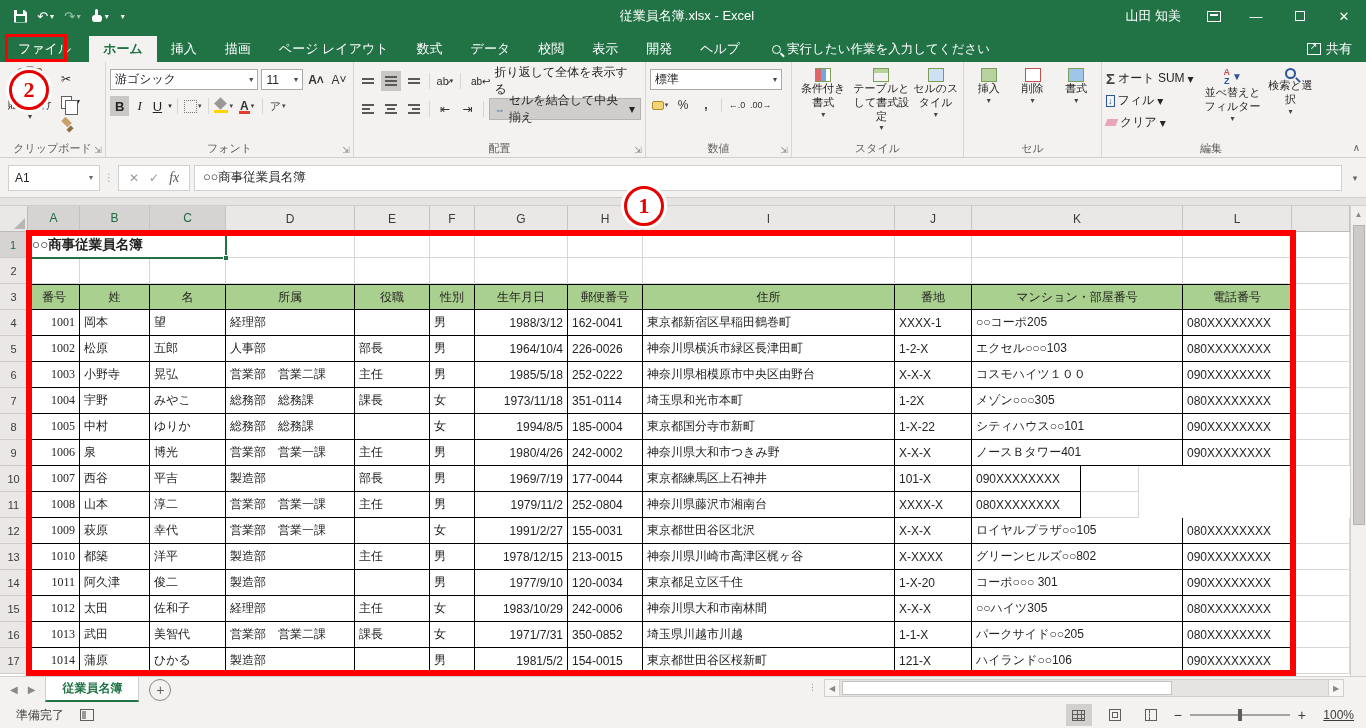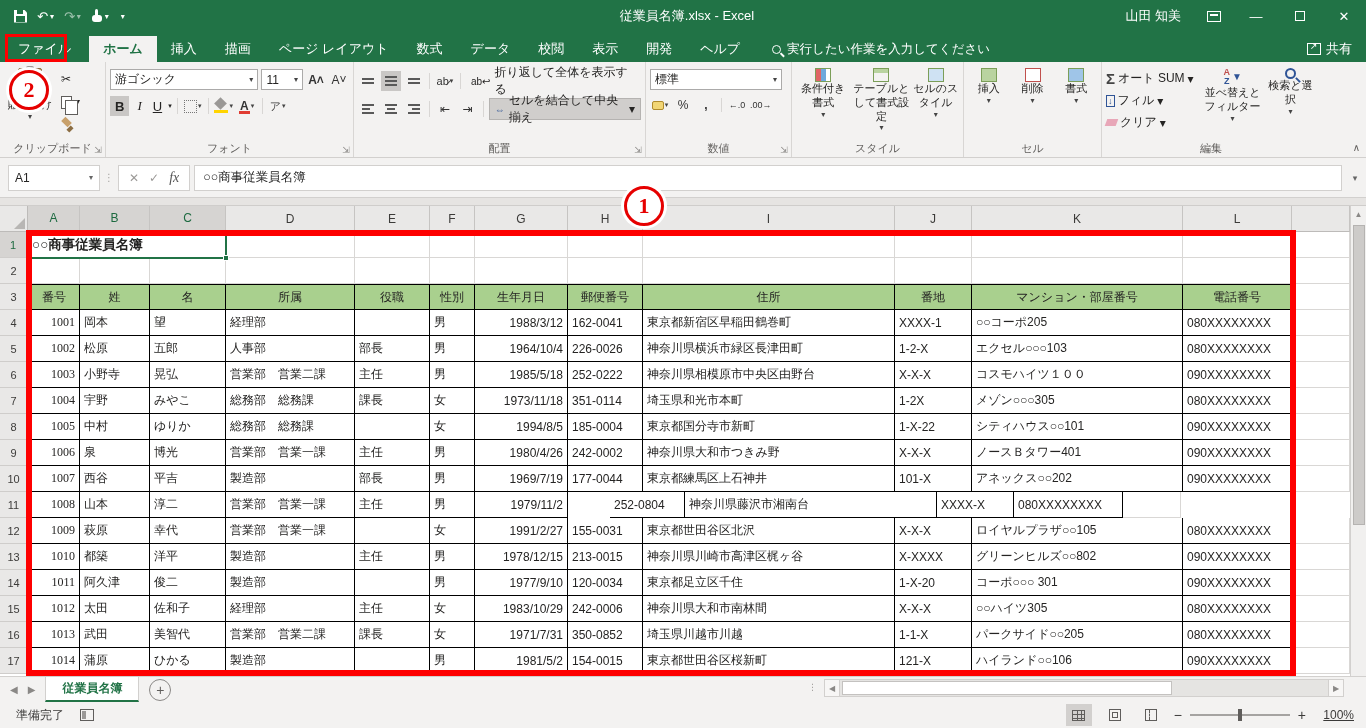--- a/index.html
+++ b/index.html
@@ -623,34 +623,33 @@
         <div class="cell tbl tbl-first right" style="width: 52px;">1007</div>
         <div class="cell tbl" style="width: 70px;">西谷</div>
         <div class="cell tbl" style="width: 76px;">平吉</div>
         <div class="cell tbl" style="width: 129px;">製造部</div>
         <div class="cell tbl" style="width: 75px;">部長</div>
         <div class="cell tbl" style="width: 45px;">男</div>
         <div class="cell tbl right" style="width: 93px;">1969/7/19</div>
         <div class="cell tbl" style="width: 75px;">177-0044</div>
         <div class="cell tbl" style="width: 252px;">東京都練馬区上石神井</div>
         <div class="cell tbl" style="width: 77px;">101-X</div>
-        <div class="cell tbl" style="width: 211px;">アネックス○○202</div>
         <div class="cell tbl" style="width: 109px;">090XXXXXXXX</div>
         <div class="cell" style="width: 58px;"></div>
       </div>
       <div class="grow">
         <div class="rowhdr">11</div>
         <div class="cell tbl tbl-first right" style="width: 52px;">1008</div>
         <div class="cell tbl" style="width: 70px;">山本</div>
         <div class="cell tbl" style="width: 76px;">淳二</div>
         <div class="cell tbl" style="width: 129px;">営業部　営業一課</div>
         <div class="cell tbl" style="width: 75px;">主任</div>
         <div class="cell tbl" style="width: 45px;">男</div>
         <div class="cell tbl right" style="width: 93px;">1979/11/2</div>
-        <div class="cell tbl" style="width: 75px; margin-left: 42px;">252-0804</div>
+        <div class="cell tbl" style="width: 75px;">252-0804</div>
         <div class="cell tbl" style="width: 252px;">神奈川県藤沢市湘南台</div>
         <div class="cell tbl" style="width: 77px;">XXXX-X</div>
         <div class="cell tbl" style="width: 109px;">080XXXXXXXX</div>
         <div class="cell" style="width: 58px;"></div>
       </div>
       <div class="grow">
         <div class="rowhdr">12</div>
         <div class="cell tbl tbl-first right" style="width: 52px;">1009</div>
         <div class="cell tbl" style="width: 70px;">萩原</div>
         <div class="cell tbl" style="width: 76px;">幸代</div>

